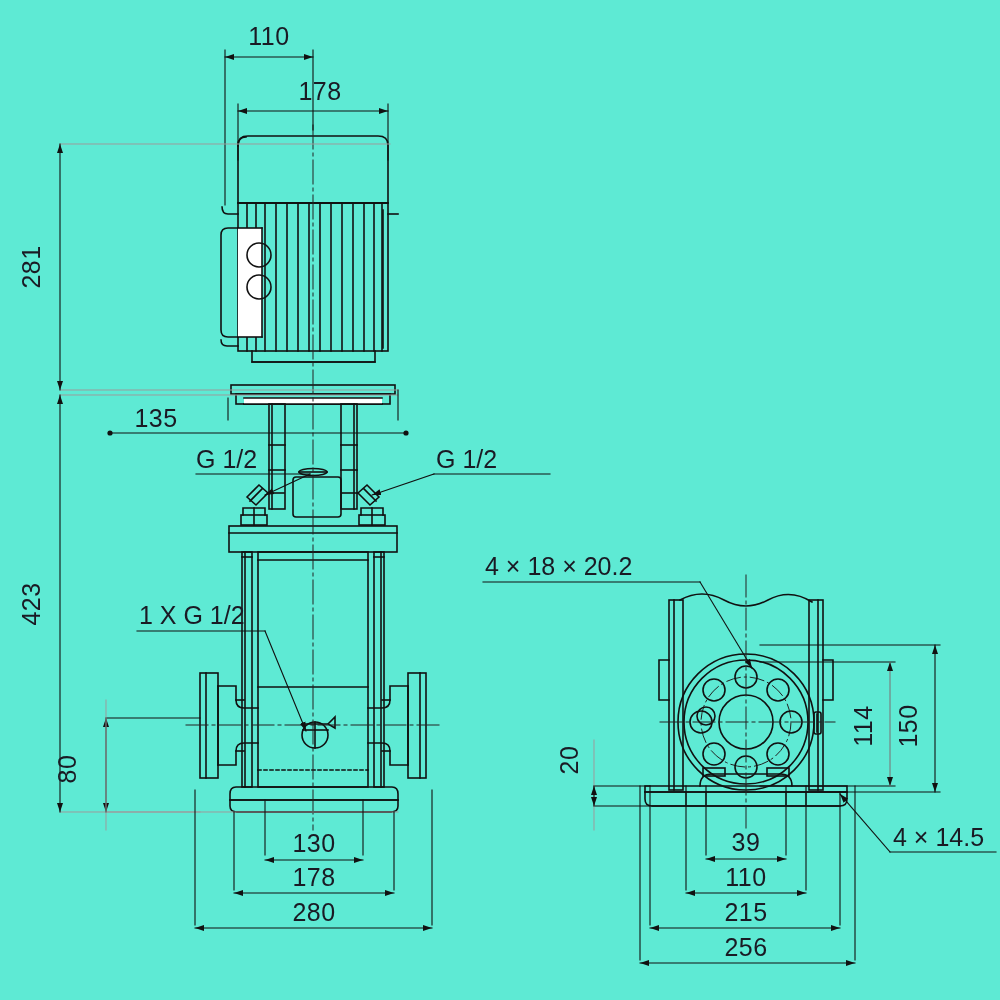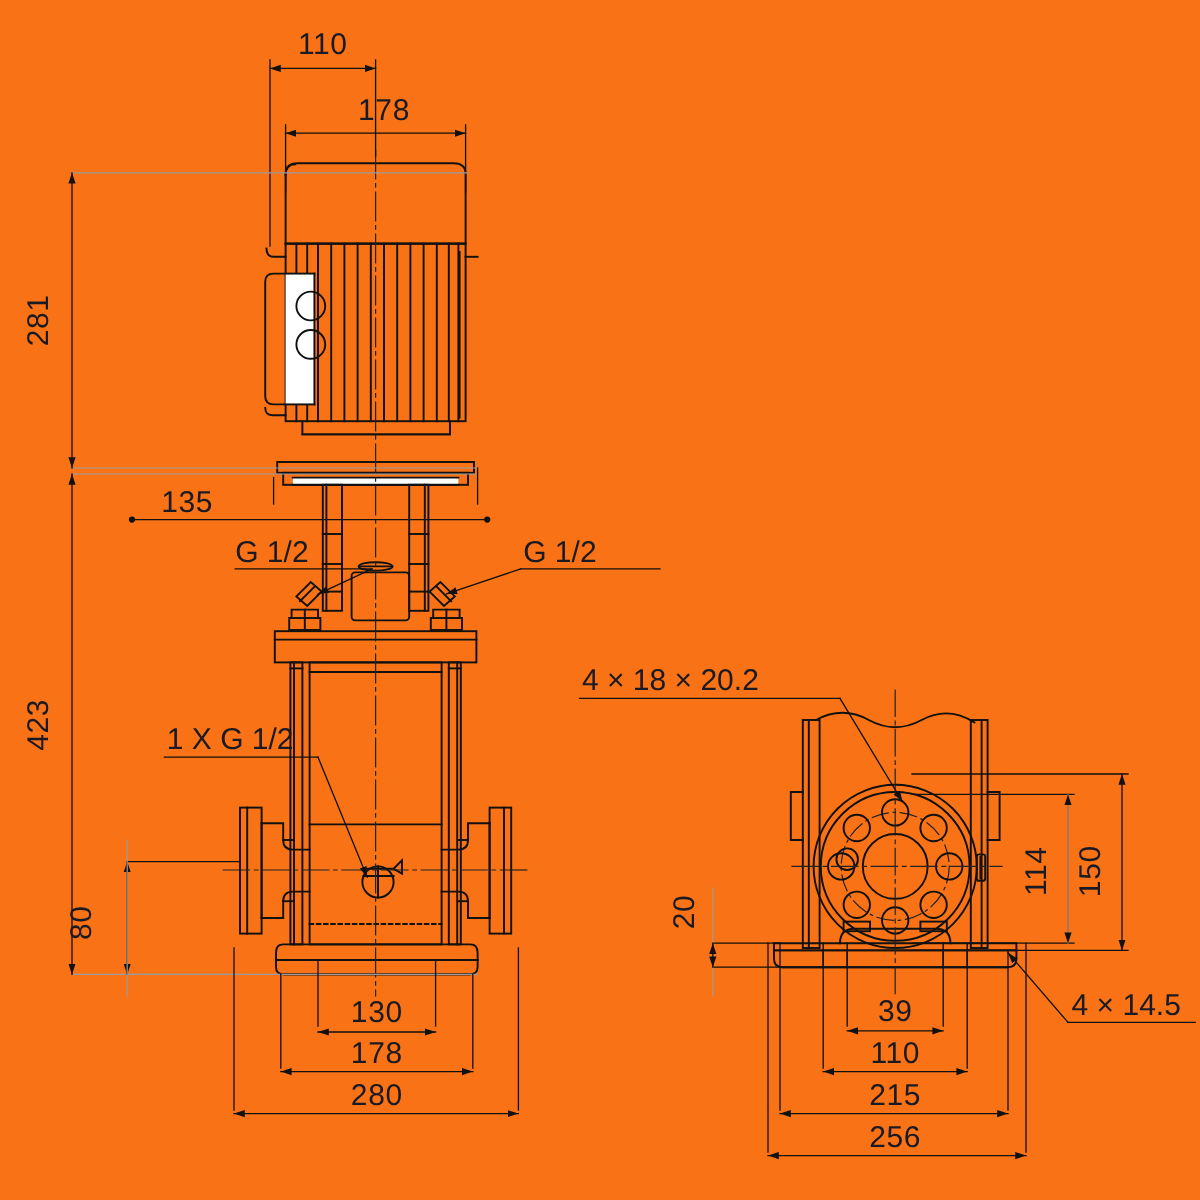--- a/index.html
+++ b/index.html
@@ -1,18 +1,18 @@
 <!DOCTYPE html>
 <html><head>
 <meta charset="utf-8">
 <title>Pump Dimensional Drawing</title>
 <style>
   html,body{margin:0;padding:0;background:#ffffff;}
   body{width:1000px;height:1000px;font-family:"Liberation Sans",sans-serif;overflow:hidden;}
-  #sheet{position:relative;width:1000px;height:1000px;background:#f97316;}
+  #sheet{position:relative;width:1000px;height:1000px;background:#5eead4;}
   #sheet svg{position:absolute;left:0;top:0;}
   .dimtext{font-family:"Liberation Sans",sans-serif;font-size:25px;fill:#1a1a24;letter-spacing:0.5px;}
   .lbl{font-family:"Liberation Sans",sans-serif;font-size:25px;fill:#1a1a24;}
 </style>
 </head>
 <body>
 
 <div id="sheet">
 
 <svg width="1000" height="1000" viewBox="0 0 1000 1000">

